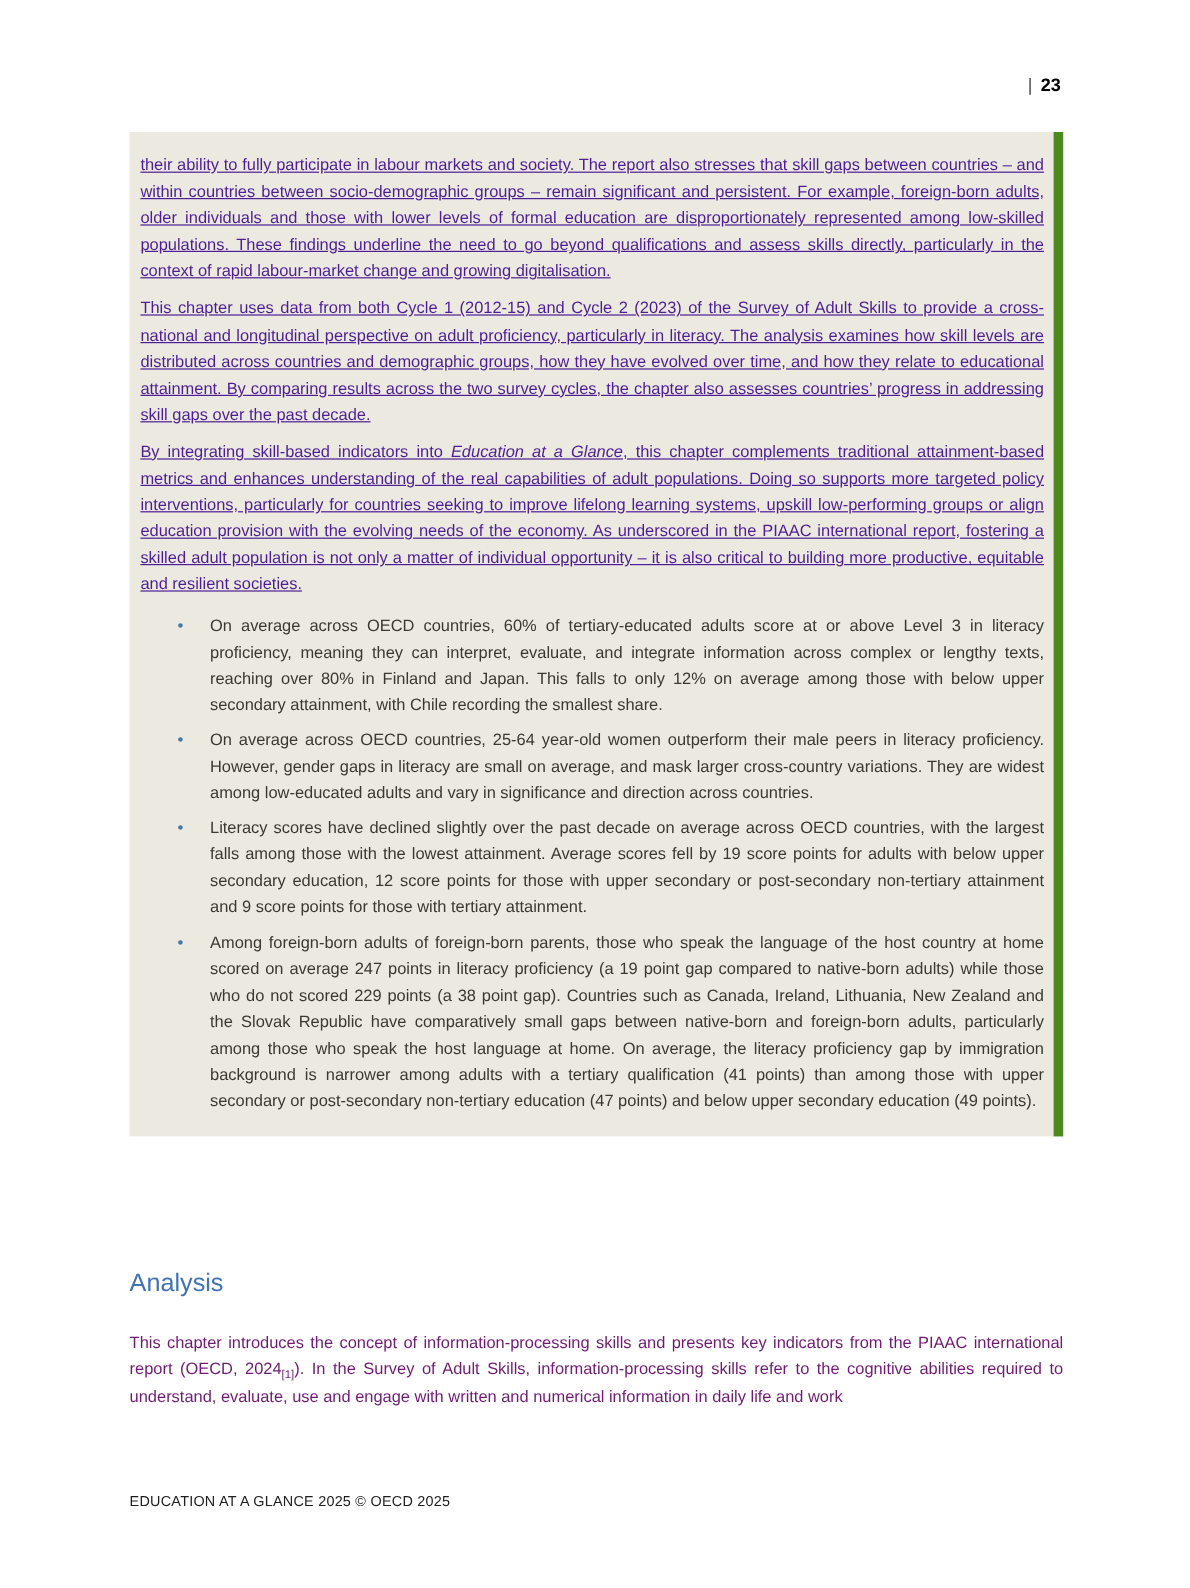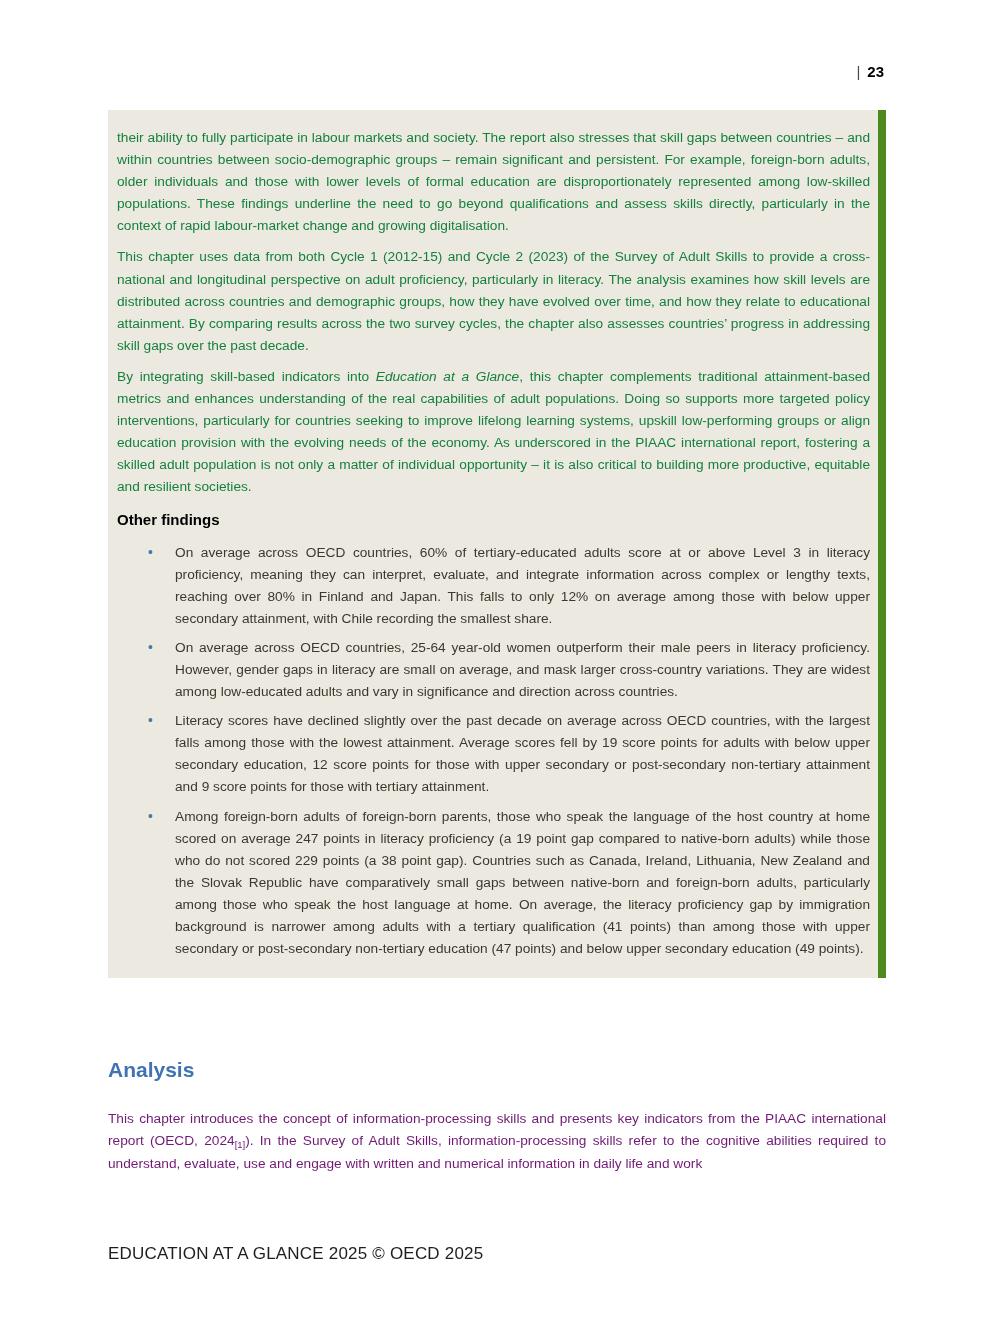--- a/index.html
+++ b/index.html
@@ -38,22 +38,23 @@
     left: 108px;
     width: 778px;
     background: #eceae0;
     border-right: 8px solid #4c8a1f;
     padding: 17px 8px 18px 9px;
   }
   .highlight-box p {
     font-size: 13.7px;
     line-height: 22.1px;
     text-align: justify;
-    color: #15803d;
+    color: #4c1d95;
     margin-bottom: 9px;
+    text-decoration: underline;
   }
   .highlight-box p:last-of-type { margin-bottom: 12px; }
   .highlight-box em { font-style: italic; }
   .findings-heading {
     font-size: 15px;
     font-weight: 700;
     color: #000000;
     margin-top: 12px;
     margin-bottom: 14px;
   }
@@ -76,21 +77,21 @@
     top: -1px;
     color: #4778ad;
     font-size: 14px;
   }
   
   .analysis-heading {
     position: absolute;
     top: 1058px;
     left: 108px;
     font-size: 21px;
-    font-weight: 700;
+    font-weight: 400;
     color: #4173b3;
   }
   .analysis-paragraph {
     position: absolute;
     top: 1108px;
     left: 108px;
     width: 778px;
     font-size: 13.7px;
     line-height: 22.4px;
     text-align: justify;
@@ -99,41 +100,40 @@
   .analysis-paragraph sub {
     font-size: 9.5px;
     vertical-align: -3px;
     line-height: 0;
   }
   
   .page-footer {
     position: absolute;
     top: 1244px;
     left: 108px;
-    font-size: 17px;
+    font-size: 12px;
     letter-spacing: 0.2px;
     color: #1e1e1e;
     text-align: center;
   }
 </style>
 </head>
 <body>
 
 <div class="page">
 
   <div class="page-number">
     <span class="sep">|</span><span class="num">23</span>
   </div>
 
   <section class="highlight-box">
     <p>their ability to fully participate in labour markets and society. The report also stresses that skill gaps between countries – and within countries between socio-demographic groups – remain significant and persistent. For example, foreign-born adults, older individuals and those with lower levels of formal education are disproportionately represented among low-skilled populations. These findings underline the need to go beyond qualifications and assess skills directly, particularly in the context of rapid labour-market change and growing digitalisation.</p>
     <p>This chapter uses data from both Cycle 1 (2012-15) and Cycle 2 (2023) of the Survey of Adult Skills to provide a cross-national and longitudinal perspective on adult proficiency, particularly in literacy. The analysis examines how skill levels are distributed across countries and demographic groups, how they have evolved over time, and how they relate to educational attainment. By comparing results across the two survey cycles, the chapter also assesses countries’ progress in addressing skill gaps over the past decade.</p>
     <p><span>By integrating skill-based indicators into </span><em>Education at a Glance</em><span>, this chapter complements traditional attainment-based metrics and enhances understanding of the real capabilities of adult populations. Doing so supports more targeted policy interventions, particularly for countries seeking to improve lifelong learning systems, upskill low-performing groups or align education provision with the evolving needs of the economy. As underscored in the PIAAC international report, fostering a skilled adult population is not only a matter of individual opportunity – it is also critical to building more productive, equitable and resilient societies.</span></p>
 
-    <h3 class="findings-heading">Other findings</h3>
 
     <ul class="findings-list">
       <li>
         <span class="bullet">•</span><span>On average across OECD countries, 60% of tertiary-educated adults score at or above Level 3 in literacy proficiency, meaning they can interpret, evaluate, and integrate information across complex or lengthy texts, reaching over 80% in Finland and Japan. This falls to only 12% on average among those with below upper secondary attainment, with Chile recording the smallest share.</span>
       </li>
       <li>
         <span class="bullet">•</span><span>On average across OECD countries, 25-64 year-old women outperform their male peers in literacy proficiency. However, gender gaps in literacy are small on average, and mask larger cross-country variations. They are widest among low-educated adults and vary in significance and direction across countries.</span>
       </li>
       <li>
         <span class="bullet">•</span><span>Literacy scores have declined slightly over the past decade on average across OECD countries, with the largest falls among those with the lowest attainment. Average scores fell by 19 score points for adults with below upper secondary education, 12 score points for those with upper secondary or post-secondary non-tertiary attainment and 9 score points for those with tertiary attainment.</span>

